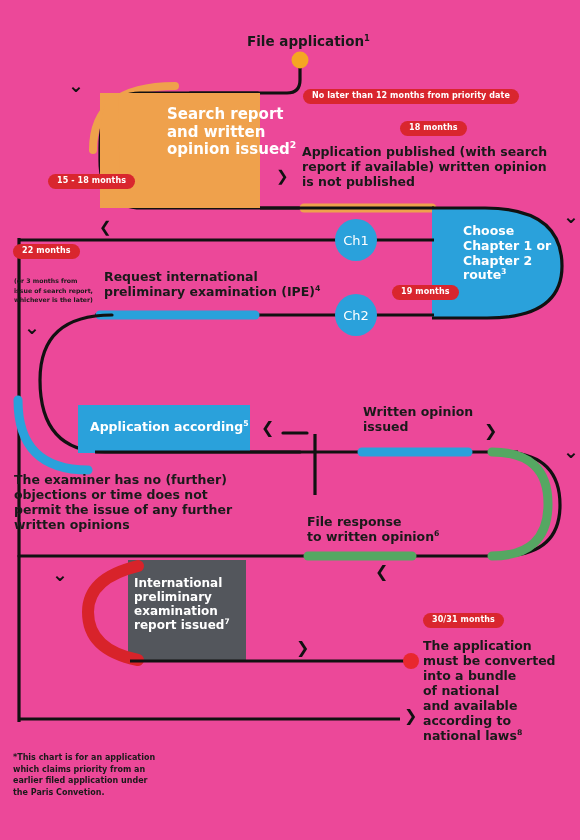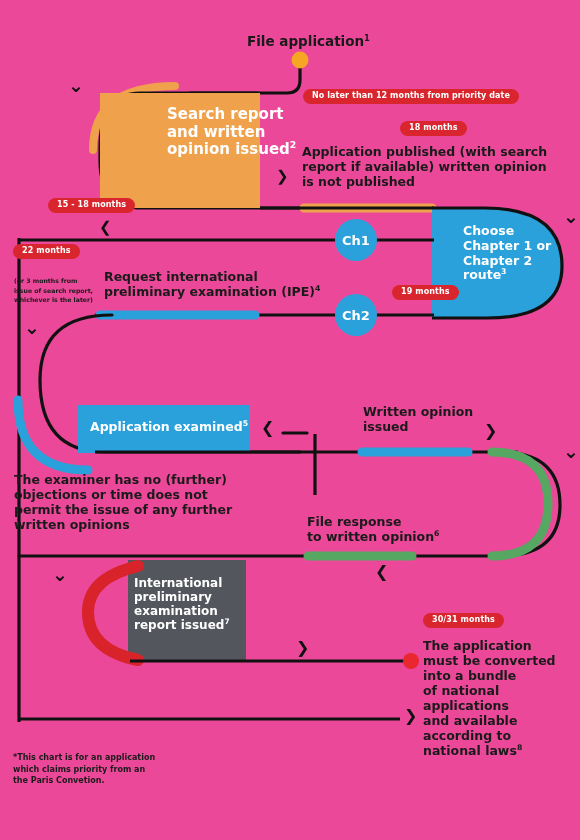--- a/index.html
+++ b/index.html
@@ -33,21 +33,21 @@
   }
 
   .footnote{
     position:absolute;color:#1a1a1a;font-size:8px;font-weight:bold;
     line-height:1.45;font-family:"DejaVu Sans",sans-serif;
   }
 
   .chev{position:absolute;color:#111;font-weight:bold;line-height:1;}
 
   .circ-label{
-    position:absolute;color:#fff;font-weight:bold;font-size:13px;
+    position:absolute;color:#fff;font-weight:normal;font-size:13px;
     font-family:"DejaVu Sans",sans-serif;
     display:flex;align-items:center;justify-content:center;
   }
   sup{font-size:.62em;vertical-align:super;line-height:0;}
 </style>
 </head>
 <body>
 
 <div id="chart">
 
@@ -114,21 +114,21 @@
   </div>
 
   <div class="badge" style="left:303px;top:57px;margin-top:32px;">No later than 12 months from priority date</div>
 
   <div class="box-label" style="left:119px;top:106px;font-size:15px;width:140px;margin-left:48px;">
     <div>Search report</div>
     <div>and written</div>
     <div><span>opinion issued</span><sup>2</sup></div>
   </div>
 
-  <div class="badge" style="left:48px;top:174px;margin-top:24px;">15 - 18 months</div>
+  <div class="badge" style="left:48px;top:174px;">15 - 18 months</div>
 
   <div class="badge" style="left:400px;top:121px;">18 months</div>
 
   <div class="black-head" style="left:302px;top:144px;font-size:12.5px;width:250px;">
     <div>Application published (with search</div>
     <div>report if available) written opinion</div>
     <div>is not published</div>
   </div>
   <div class="chev" style="left:276px;top:169px;font-size:15px;">❯</div>
 
@@ -158,21 +158,21 @@
   </div>
 
   <div class="black-head" style="left:104px;top:269px;font-size:12.5px;width:240px;">
     <div>Request international</div>
     <div><span>preliminary examination (IPE)</span><sup>4</sup></div>
   </div>
 
   <div class="chev" style="left:24px;top:318px;font-size:19px;">⌄</div>
 
   <div class="box-label" style="left:90px;top:420px;font-size:12.5px;">
-    <span>Application examined</span><sup>5</sup>
+    <span>Application according</span><sup>5</sup>
   </div>
   <div class="chev" style="left:261px;top:420px;font-size:16px;">❮</div>
 
   <div class="black-head" style="left:363px;top:404px;font-size:12.5px;width:130px;">
     <div>Written opinion</div>
     <div>issued</div>
   </div>
   <div class="chev" style="left:484px;top:423px;font-size:16px;">❯</div>
   <div class="chev" style="left:563px;top:442px;font-size:19px;">⌄</div>
 
@@ -201,25 +201,25 @@
   <div class="badge" style="left:423px;top:613px;">30/31 months</div>
 
   <div class="chev" style="left:296px;top:640px;font-size:16px;">❯</div>
   <div class="chev" style="left:404px;top:708px;font-size:16px;">❯</div>
 
   <div class="black-head" style="left:423px;top:638px;font-size:12.5px;width:150px;">
     <div>The application</div>
     <div>must be converted</div>
     <div>into a bundle</div>
     <div>of national</div>
-    <div>applications</div>
     <div>and available</div>
     <div>according to</div>
     <div><span>national laws</span><sup>8</sup></div>
   </div>
 
   <div class="footnote" style="left:13px;top:752px;width:200px;">
     <div>*This chart is for an application</div>
     <div>which claims priority from an</div>
+    <div>earlier filed application under</div>
     <div>the Paris Convetion.</div>
   </div>
 
 </div>
 
 </body></html>

